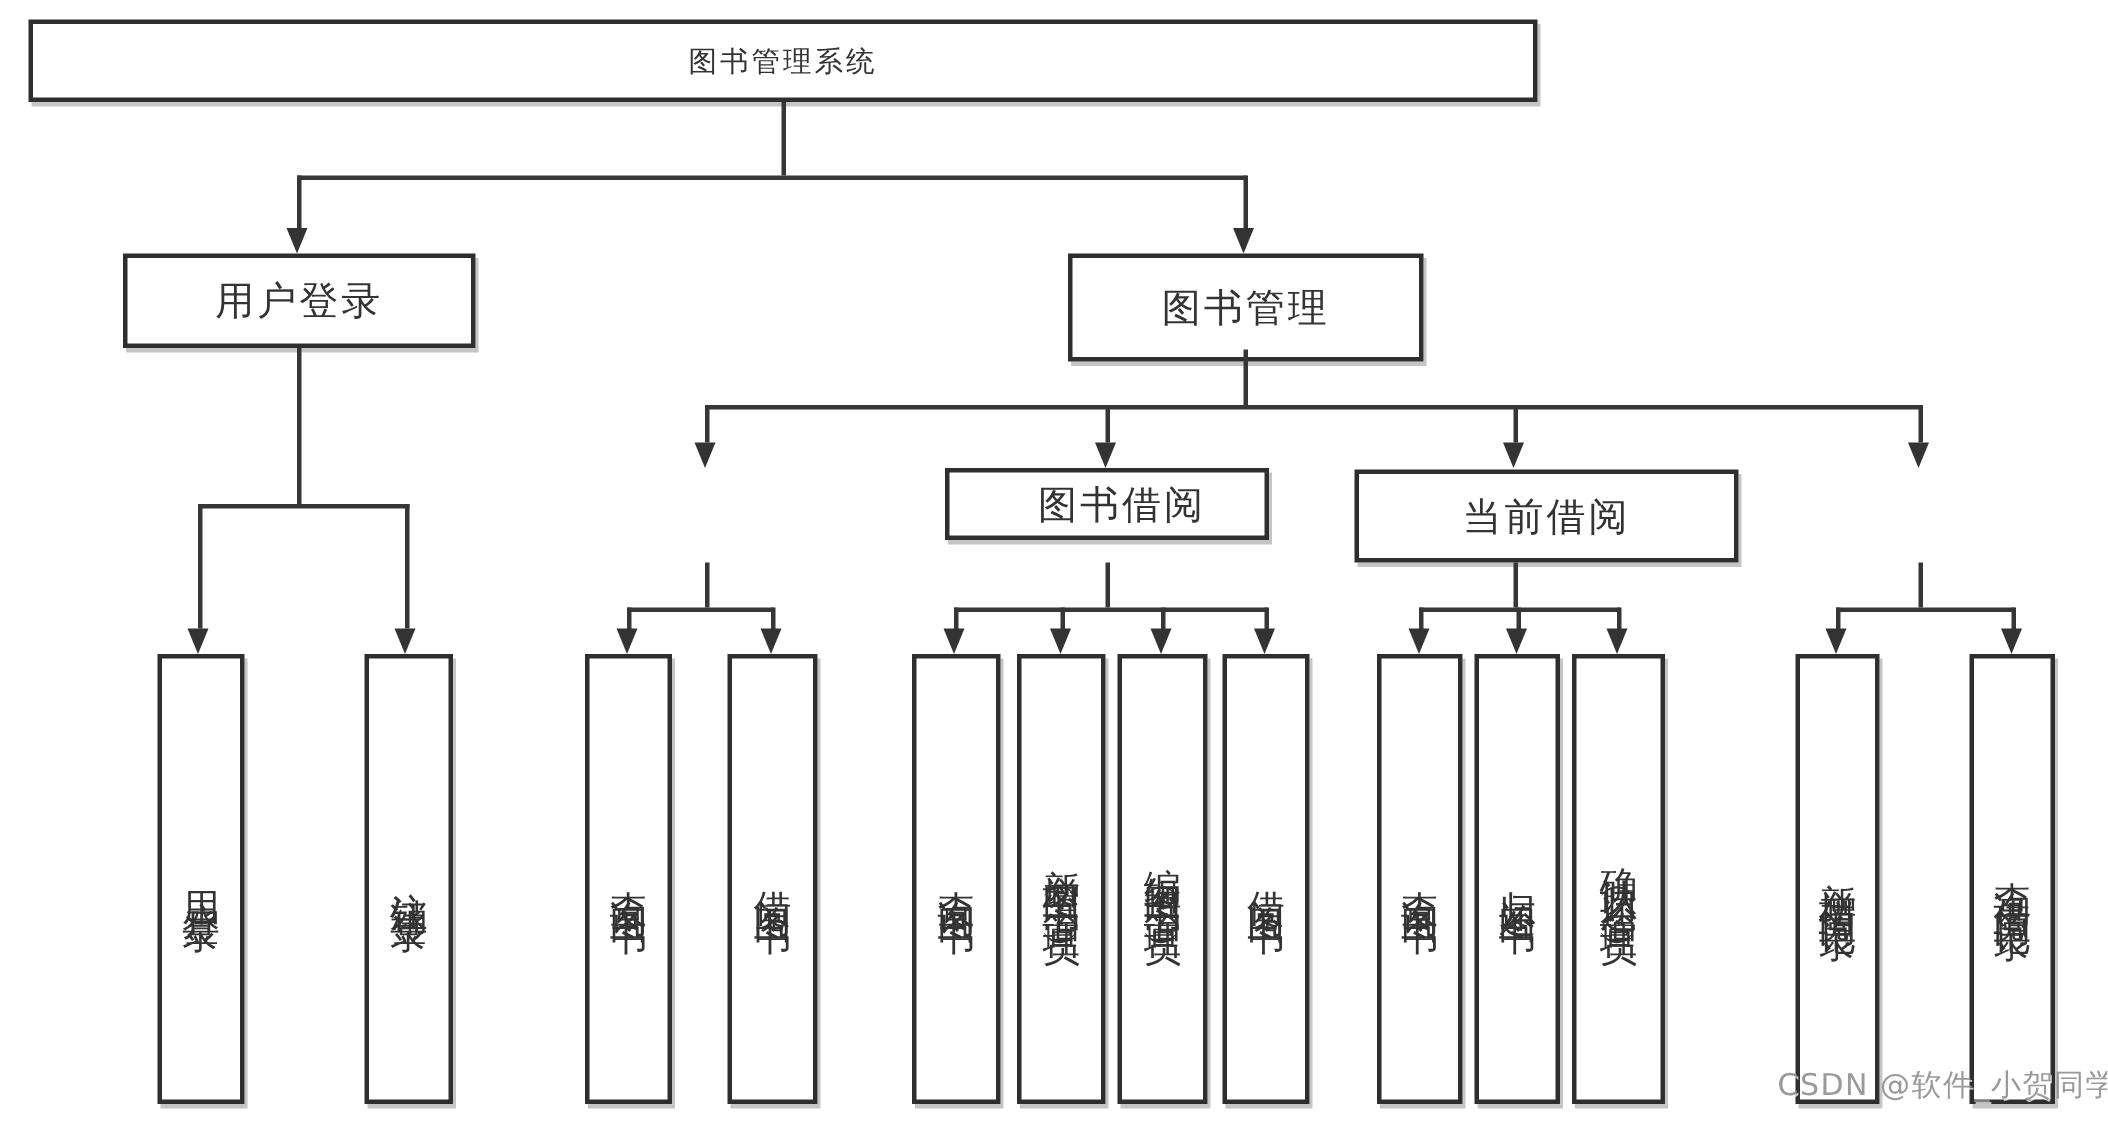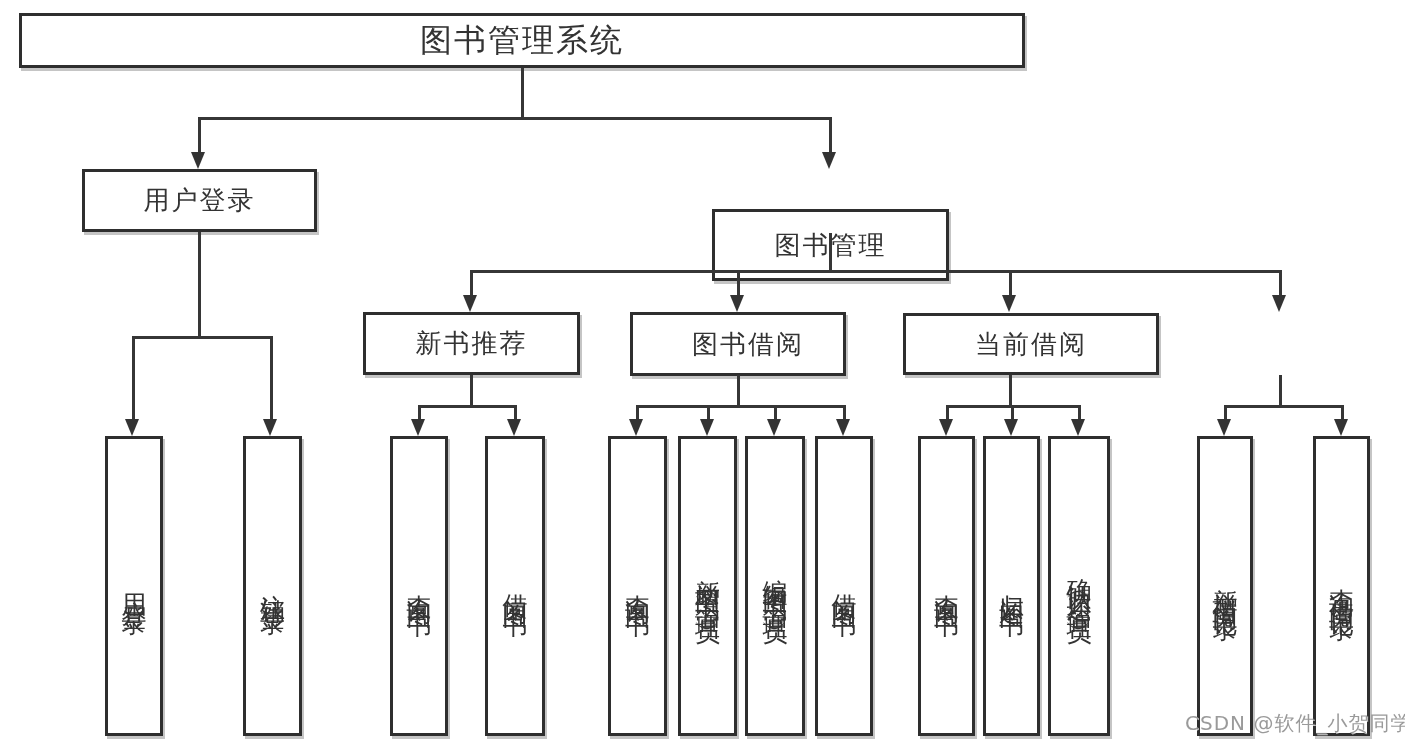--- a/index.html
+++ b/index.html
@@ -13,21 +13,21 @@
   .node{
     position:absolute;
     background:#ffffff;
     border:3px solid #2e2e2e;
     box-shadow:2px 3px 0 rgba(90,90,90,0.35);
     display:flex;align-items:center;justify-content:center;
     color:#333333;
     box-sizing:border-box;
   }
   .node.h{font-size:26px;letter-spacing:2px;white-space:nowrap;}
-  .node.root{font-size:32px;}
+  .node.root{font-size:19px;}
   .node.v .vtxt{
     writing-mode:vertical-rl;
     text-orientation:mixed;
     font-size:25px;
     letter-spacing:6px;
     line-height:1;
     color:#333333;
   }
   .vl{position:absolute;width:3px;background:#363636;}
   .hl{position:absolute;height:3px;background:#363636;}
@@ -59,21 +59,21 @@
   <div class="vl" style="left:521px;top:68px;height:49px;"></div>
   <div class="hl" style="left:198px;top:117px;width:633px;"></div>
   <div class="vl" style="left:198px;top:117px;height:36px;"></div>
   <div class="ar" style="left:191px;top:152px;"></div>
   <div class="vl" style="left:829px;top:117px;height:36px;"></div>
   <div class="ar" style="left:822px;top:152px;"></div>
 
   <div class="node h" style="left:82px;top:169px;width:235px;height:63px;">
     <span>用户登录</span>
   </div>
-  <div class="node h" style="left:712px;top:169px;width:237px;height:72px;margin-top:40px;">
+  <div class="node h" style="left:712px;top:169px;width:237px;height:72px;">
     <span>图书管理</span>
   </div>
 
   <div class="vl" style="left:198px;top:232px;height:104px;"></div>
   <div class="hl" style="left:132px;top:336px;width:141px;"></div>
   <div class="vl" style="left:132px;top:336px;height:83px;"></div>
   <div class="ar" style="left:125px;top:419px;"></div>
   <div class="vl" style="left:270px;top:336px;height:83px;"></div>
   <div class="ar" style="left:263px;top:419px;"></div>
 
@@ -81,24 +81,21 @@
   <div class="hl" style="left:470px;top:270px;width:811px;"></div>
   <div class="vl" style="left:470px;top:270px;height:25px;"></div>
   <div class="ar" style="left:463px;top:295px;"></div>
   <div class="vl" style="left:737px;top:270px;height:25px;"></div>
   <div class="ar" style="left:730px;top:295px;"></div>
   <div class="vl" style="left:1009px;top:270px;height:25px;"></div>
   <div class="ar" style="left:1002px;top:295px;"></div>
   <div class="vl" style="left:1279px;top:270px;height:25px;"></div>
   <div class="ar" style="left:1272px;top:295px;"></div>
 
-  <div class="node h" style="left:363px;top:312px;width:217px;height:63px;">
-    <span>新书推荐</span>
-  </div>
-  <div class="node h" style="left:630px;top:312px;width:216px;height:64px;padding-left:20px;">
+  <div class="node h" style="left:630px;top:312px;width:216px;height:48px;padding-left:20px;">
     <span>图书借阅</span>
   </div>
   <div class="node h" style="left:903px;top:313px;width:256px;height:62px;">
     <span>当前借阅</span>
   </div>
 
   <div class="vl" style="left:470px;top:375px;height:30px;"></div>
   <div class="hl" style="left:418px;top:405px;width:98px;"></div>
   <div class="vl" style="left:418px;top:405px;height:15px;"></div>
   <div class="ar" style="left:411px;top:419px;"></div>

